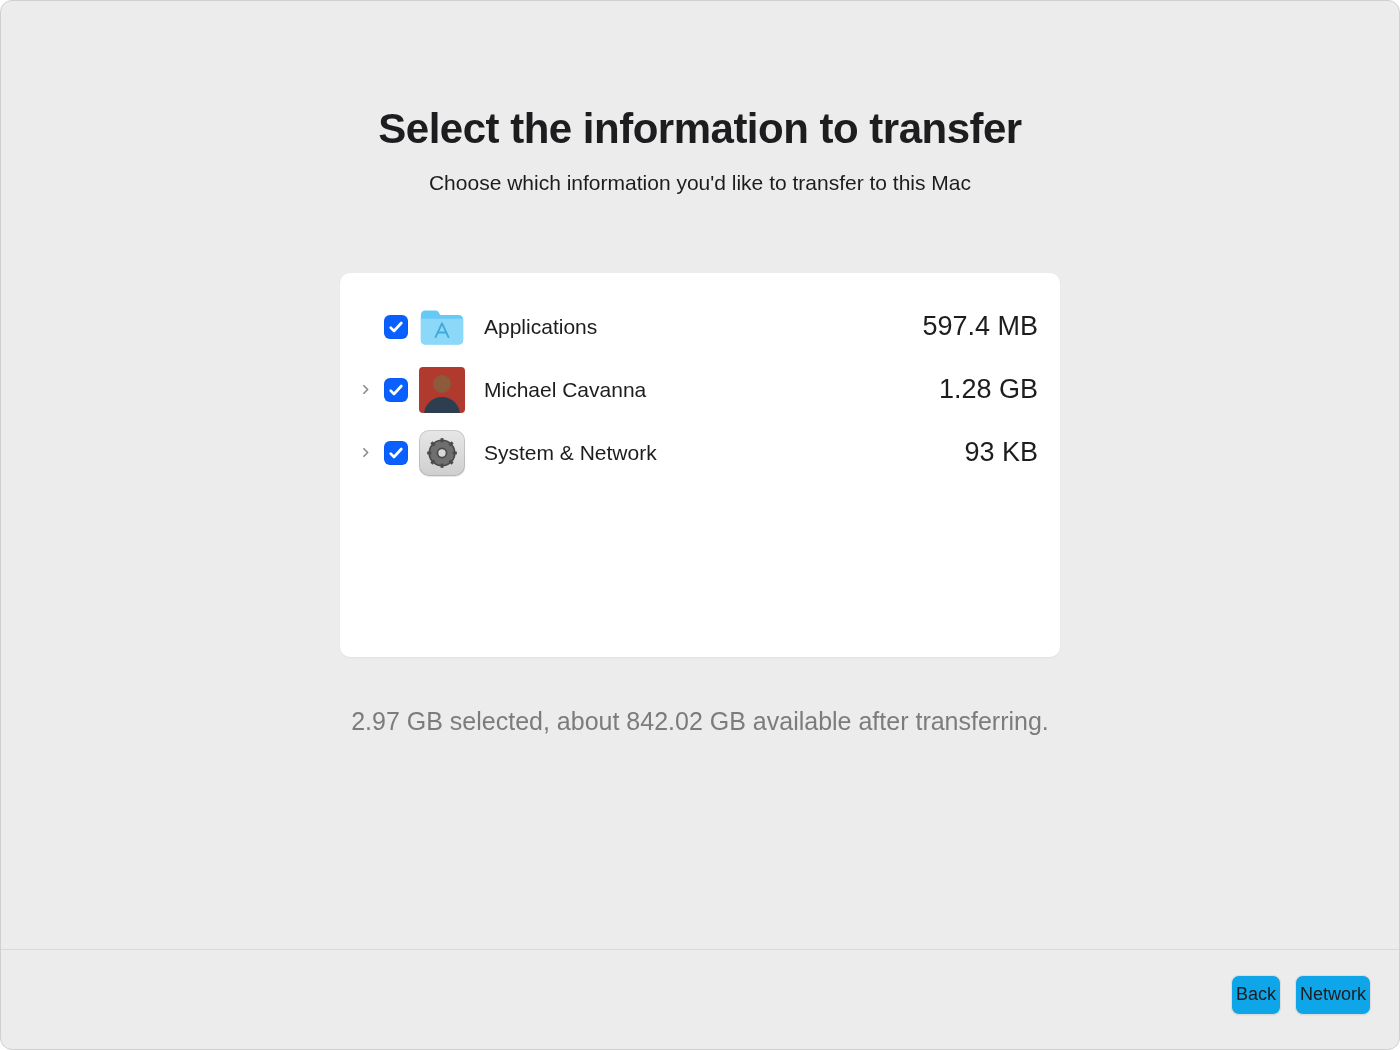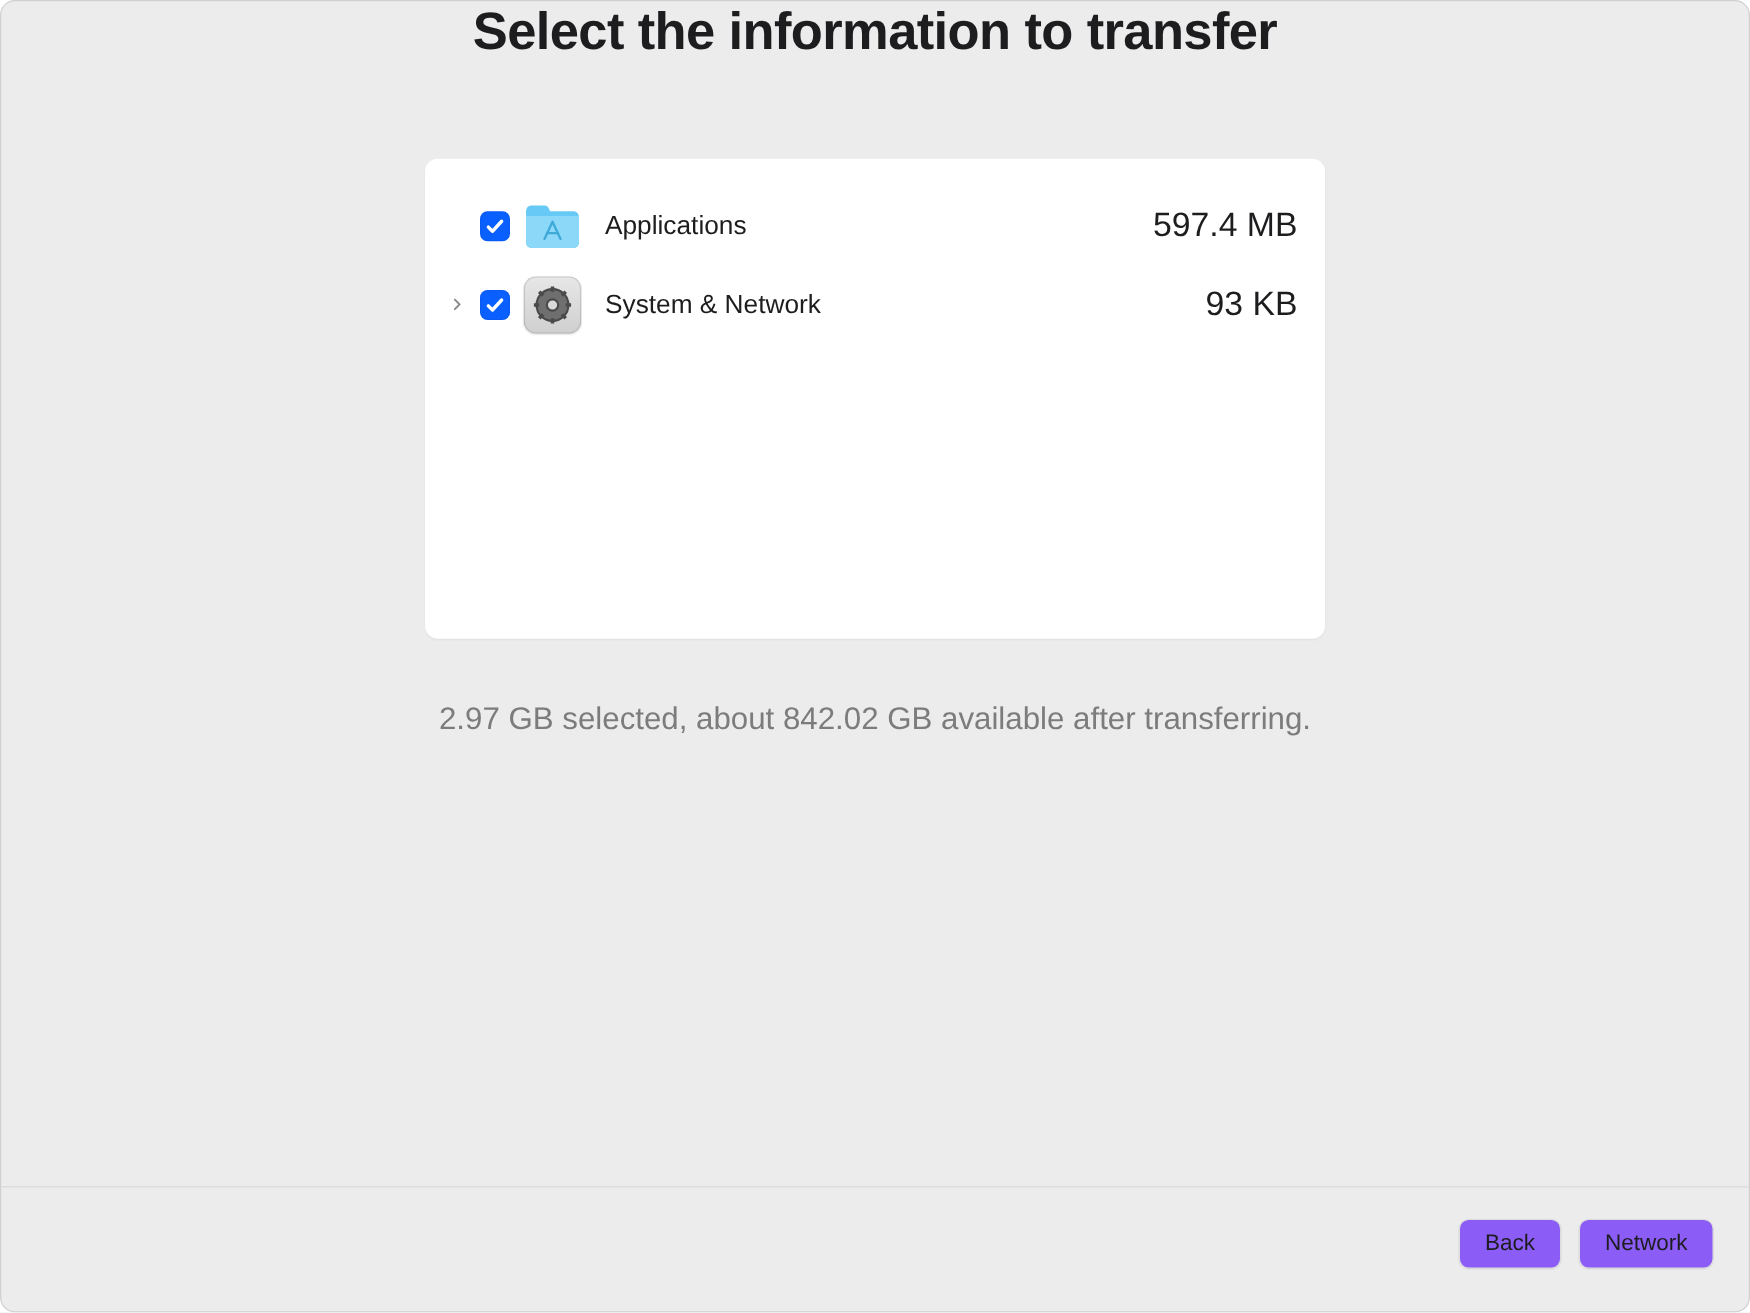--- a/index.html
+++ b/index.html
@@ -16,20 +16,21 @@
       position: relative;
       display: flex;
       flex-direction: column;
       border: 1px solid #d0d0d0;
     }
     .content-area {
       flex: 1;
       display: flex;
       flex-direction: column;
       align-items: center;
+      padding-top: 104px;
     }
     .page-title {
       font-size: 42px;
       font-weight: 700;
       color: #1d1d1f;
       letter-spacing: -0.5px;
     }
     .page-subtitle {
       font-size: 21px;
       font-weight: 400;
@@ -157,39 +158,40 @@
       height: 100px;
       border-top: 1px solid #d9d9d9;
       display: flex;
       align-items: center;
       justify-content: flex-end;
       padding: 0 28px 10px;
       gap: 14px;
     }
     .btn {
       height: 40px;
-      padding: 0 20px;
+      padding: 0 4px;
       font-size: 18px;
       color: #1d1d1f;
-      background: #8b5cf6;
+      background: #0ea5e9;
       border-radius: 8px;
       border: 1px solid #dcdcdc;
       box-shadow: 0 1px 1px rgba(0,0,0,0.04);
       cursor: pointer;
       display: flex;
       align-items: center;
     }
   </style>
 </head>
 <body>
 
 <div class="window">
 
   <div class="content-area">
     <h1 class="page-title">Select the information to transfer</h1>
+    <div class="page-subtitle">Choose which information you'd like to transfer to this Mac</div>
 
     <div class="transfer-panel">
 
       <div class="transfer-row">
         <div class="disclosure-col"></div>
         <div class="checkbox-col">
           <div class="checkbox">
             <svg width="16" height="16" viewBox="0 0 24 24" fill="none" stroke="currentColor" stroke-width="4" stroke-linecap="round" stroke-linejoin="round">
                 <polyline points="4 13 9 18 20 6"></polyline>
               </svg>
@@ -204,20 +206,44 @@
                 <path d="M18 32 L25 17 L32 32"></path>
                 <path d="M20.5 27 L29.5 27"></path>
               </g>
             </svg>
           </div>
         </div>
         <div class="label-col">Applications</div>
         <div class="size-col">597.4 MB</div>
       </div>
 
+      <div class="transfer-row">
+        <div class="disclosure-col">
+          <span class="chevron-right-icon">
+            <svg width="13" height="13" viewBox="0 0 24 24" fill="none" stroke="currentColor" stroke-width="3" stroke-linecap="round" stroke-linejoin="round">
+                <polyline points="9 5 16 12 9 19"></polyline>
+              </svg>
+          </span>
+        </div>
+        <div class="checkbox-col">
+          <div class="checkbox">
+            <svg width="16" height="16" viewBox="0 0 24 24" fill="none" stroke="currentColor" stroke-width="4" stroke-linecap="round" stroke-linejoin="round">
+                <polyline points="4 13 9 18 20 6"></polyline>
+              </svg>
+          </div>
+        </div>
+        <div class="icon-col">
+          <div class="item-icon avatar-icon">
+            <div class="avatar-head"></div>
+            <div class="avatar-body"></div>
+          </div>
+        </div>
+        <div class="label-col">Michael Cavanna</div>
+        <div class="size-col">1.28 GB</div>
+      </div>
 
 
       <div class="transfer-row">
         <div class="disclosure-col">
           <span class="chevron-right-icon">
             <svg width="13" height="13" viewBox="0 0 24 24" fill="none" stroke="currentColor" stroke-width="3" stroke-linecap="round" stroke-linejoin="round">
                 <polyline points="9 5 16 12 9 19"></polyline>
               </svg>
           </span>
         </div>

